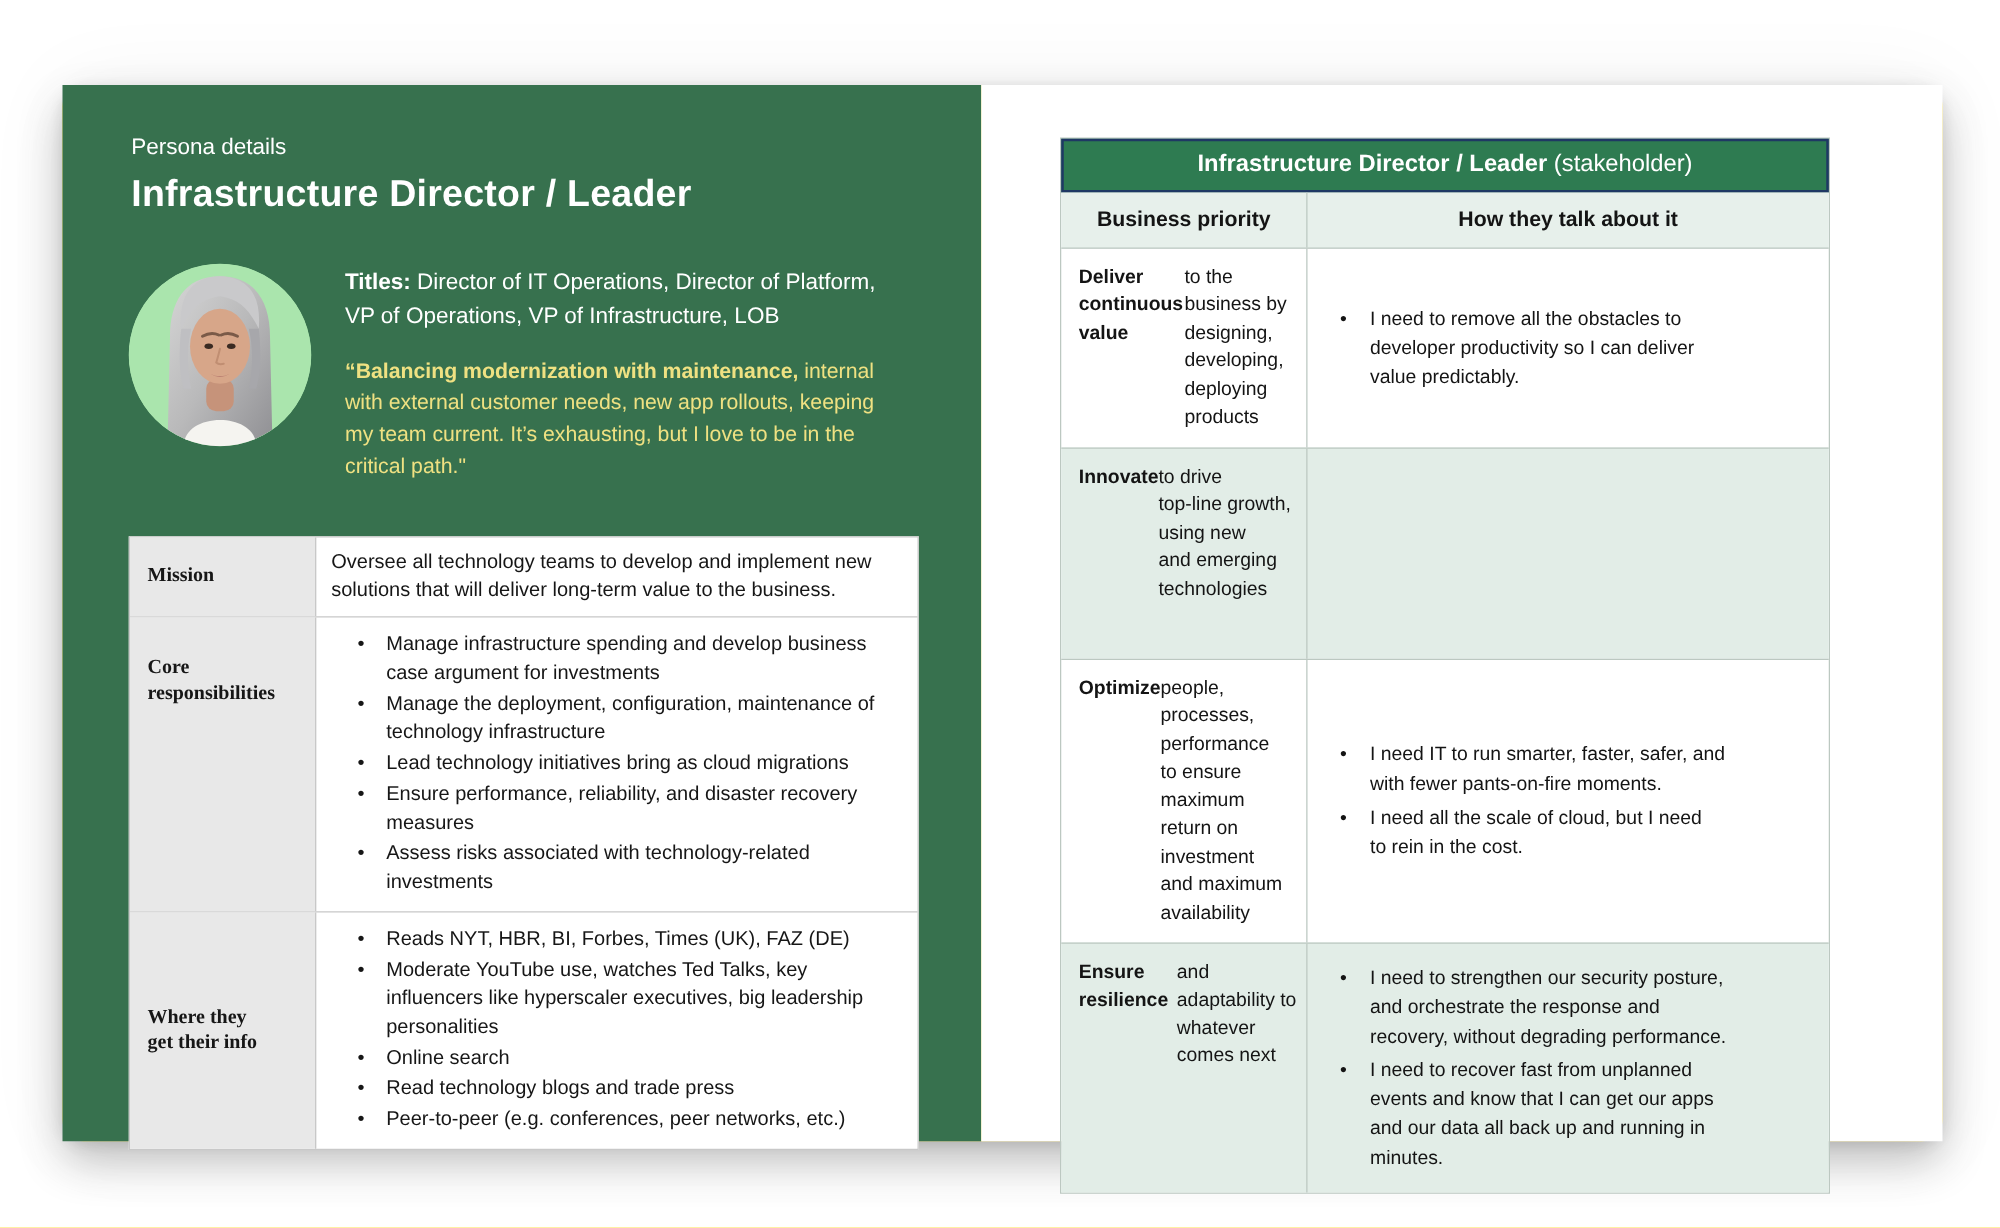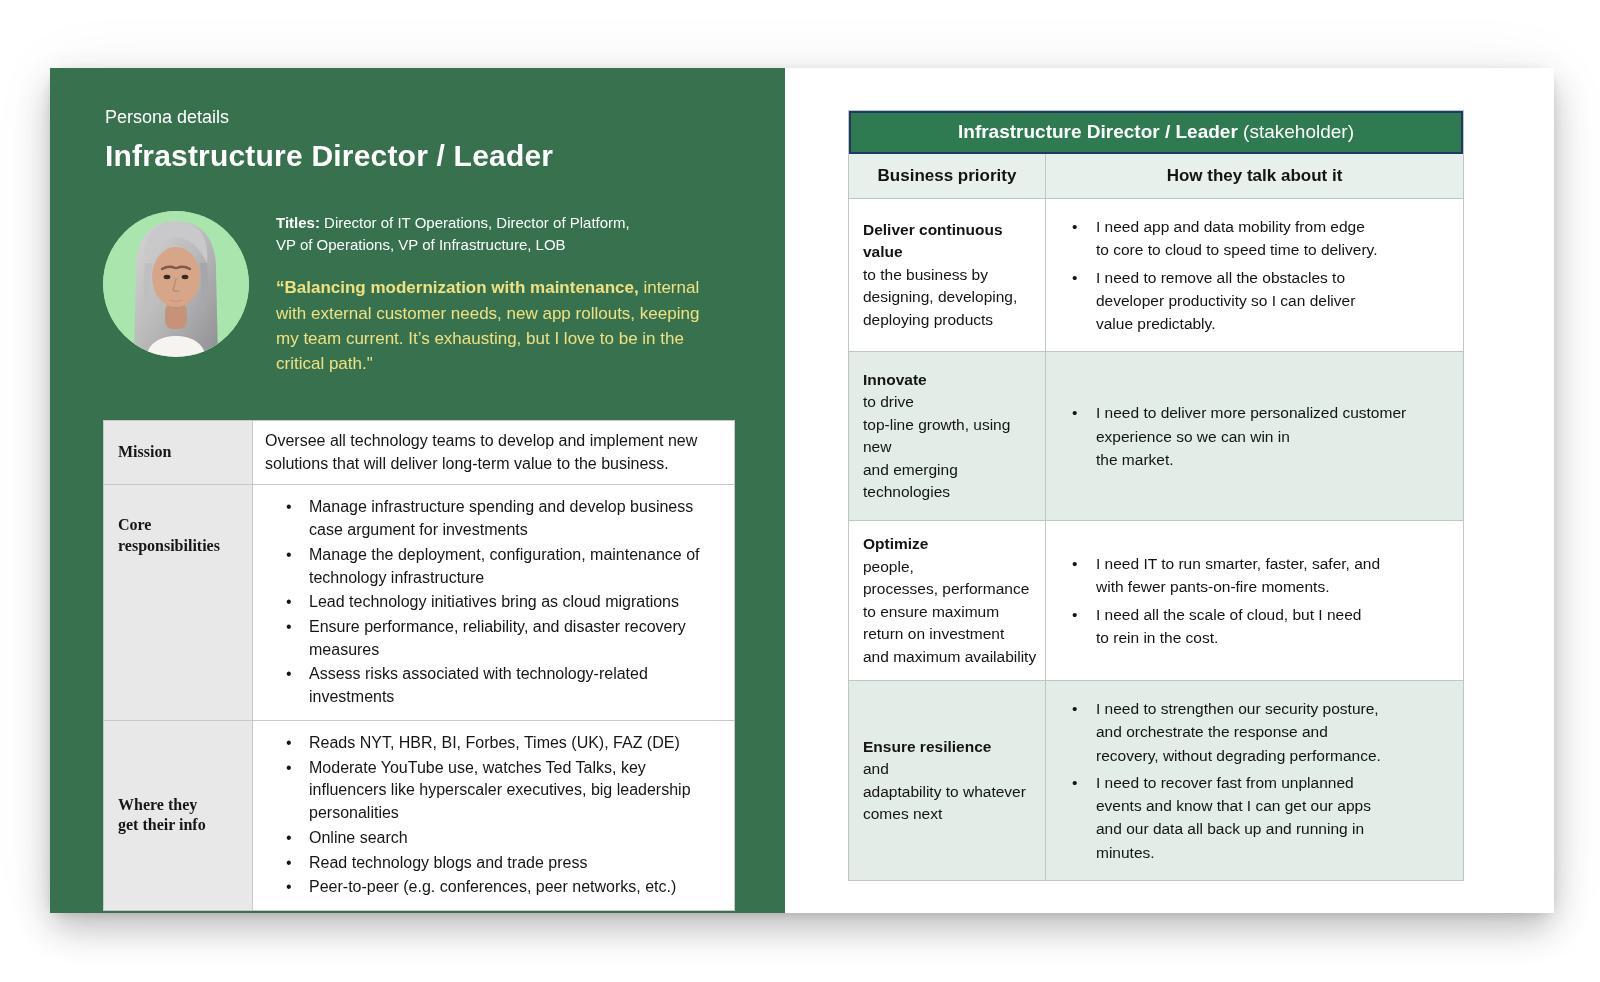--- a/index.html
+++ b/index.html
@@ -42,21 +42,21 @@
   }
   .eyebrow{font-size:18px;font-weight:400;margin:0 0 11px 2px;}
   .persona-title{font-size:30px;font-weight:bold;letter-spacing:.2px;margin:0 0 38px 2px;}
   .media-row{display:flex;margin-bottom:44px;}
   .avatar{
     width:146px;height:146px;flex:0 0 146px;border-radius:50%;overflow:hidden;
     background:var(--avatar-bg);
   }
   .avatar svg{display:block;width:100%;height:100%;}
   .media-text{margin-left:27px;width:463px;padding-top:1px;}
-  .titles-par{font-size:15px;line-height:1.48;margin-bottom:19px;}
+  .titles-par{font-size:18px;line-height:1.48;margin-bottom:19px;}
   .quote-par{font-size:17px;line-height:1.48;color:var(--quote-yellow);}
 
   
   .info-table{
     width:632px;background:#fff;color:#161616;
     border:1px solid var(--table-border-gray);
   }
   .it-row{display:grid;grid-template-columns:149px 1fr;}
   .it-row + .it-row{border-top:1px solid var(--table-border-gray);}
   .it-label{
@@ -96,21 +96,21 @@
   .stk-colhead{
     font-weight:bold;font-size:17px;text-align:center;
     padding:12px 4px;
   }
   .stk-colhead + .stk-colhead{border-left:1px solid var(--right-table-border);}
   .stk-row{display:grid;grid-template-columns:196px 1fr;}
   .stk-row + .stk-row{border-top:1px solid var(--right-table-border);}
   .stk-row.alt{background:var(--light-green-cell);}
   .stk-priority{
     padding:12px 4px 12px 14px;line-height:1.45;
-    display:flex;flex-direction:column;justify-content:center;
+    display:flex;justify-content:center;
   }
   .stk-talk{
     border-left:1px solid var(--right-table-border);
     padding:12px 8px 12px 16px;line-height:1.5;
     display:flex;flex-direction:column;justify-content:center;
   }
   .stk-talk .bullets li{padding-left:34px;margin:4px 0;}
   .stk-talk .bullets li::before{left:10px;}
   .r0{min-height:150px;} .r1{min-height:169px;} .r2{min-height:140px;} .r3{min-height:200px;}
 </style>
@@ -223,39 +223,34 @@
         <div class="stk-colhead">How they talk about it</div>
       </div>
 
       <div class="stk-row r0">
         <div class="stk-priority pre"><span class="b">Deliver continuous
 value</span><span> to the business by
 designing, developing,
 deploying products</span></div>
         <div class="stk-talk">
           <ul class="bullets">
-            <li class="pre">I need app and data mobility from edge
-to core to cloud to speed time to delivery.</li>
             <li class="pre">I need to remove all the obstacles to
 developer productivity so I can deliver
 value predictably.</li>
           </ul>
         </div>
       </div>
 
       <div class="stk-row alt r1">
         <div class="stk-priority pre"><span class="b">Innovate</span><span> to drive
 top-line growth, using new
 and emerging
 technologies</span></div>
         <div class="stk-talk">
           <ul class="bullets">
-            <li class="pre">I need to deliver more personalized customer
-experience so we can win in
-the market.</li>
           </ul>
         </div>
       </div>
 
       <div class="stk-row r2">
         <div class="stk-priority pre"><span class="b">Optimize</span><span> people,
 processes, performance
 to ensure maximum
 return on investment
 and maximum availability</span></div>

